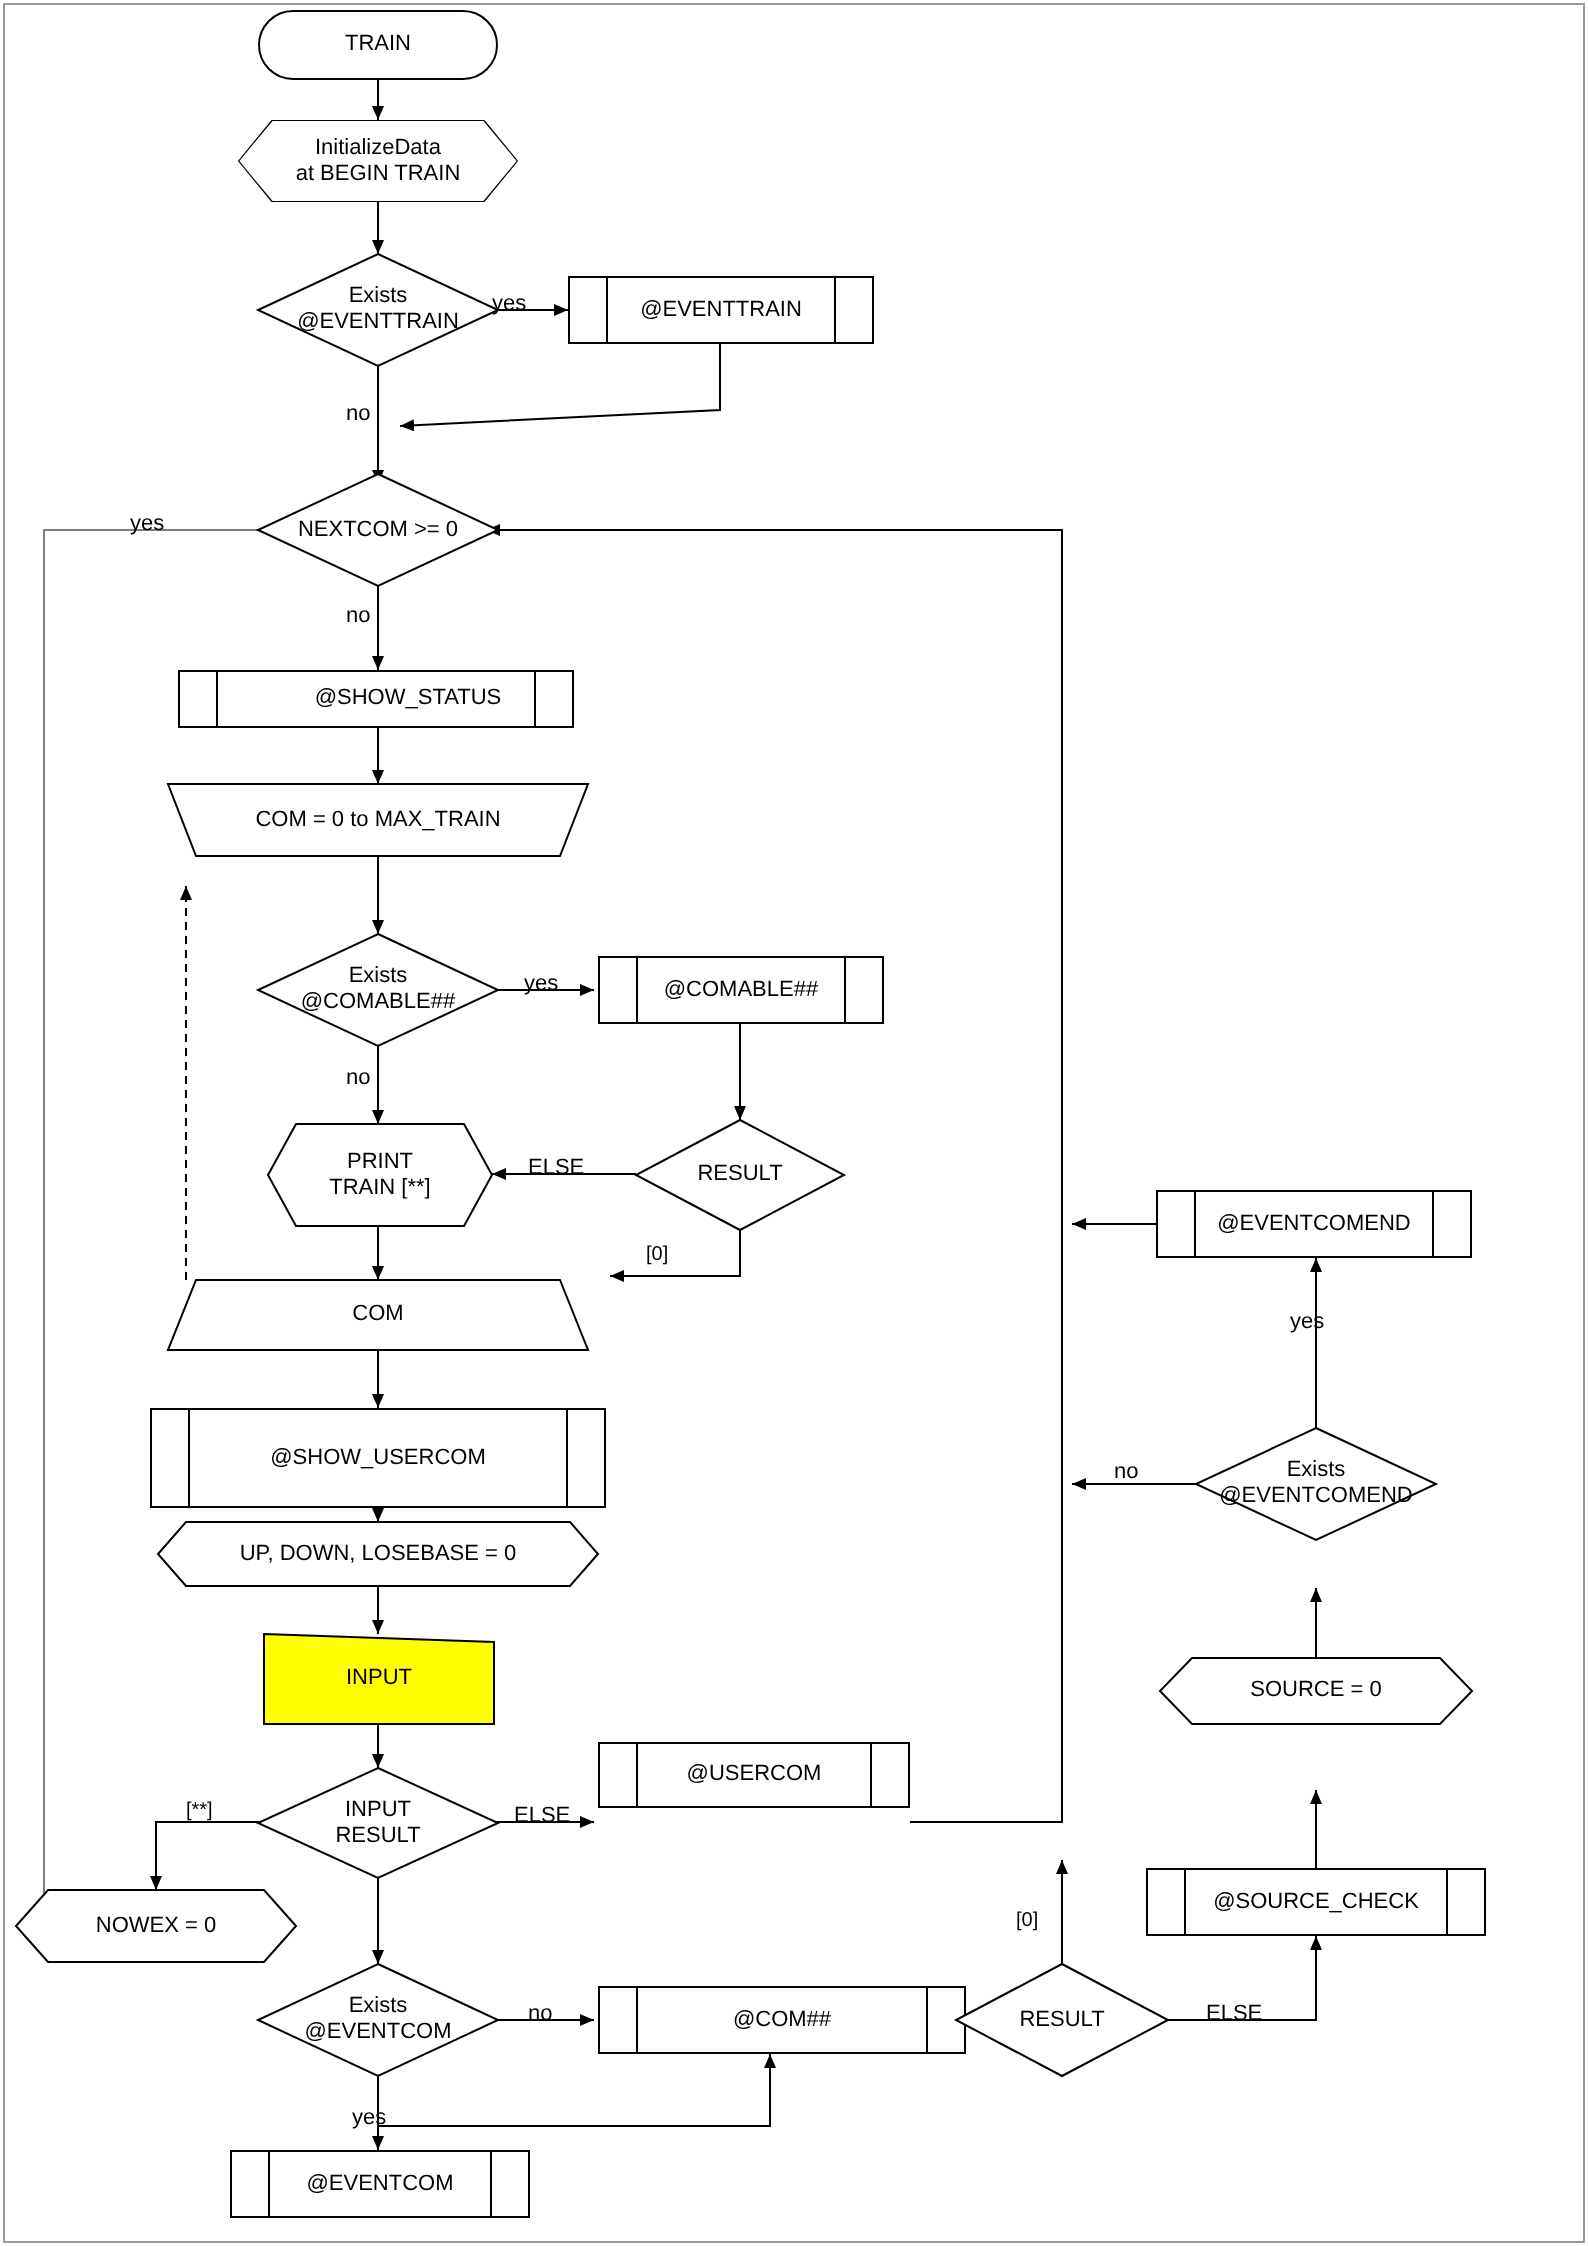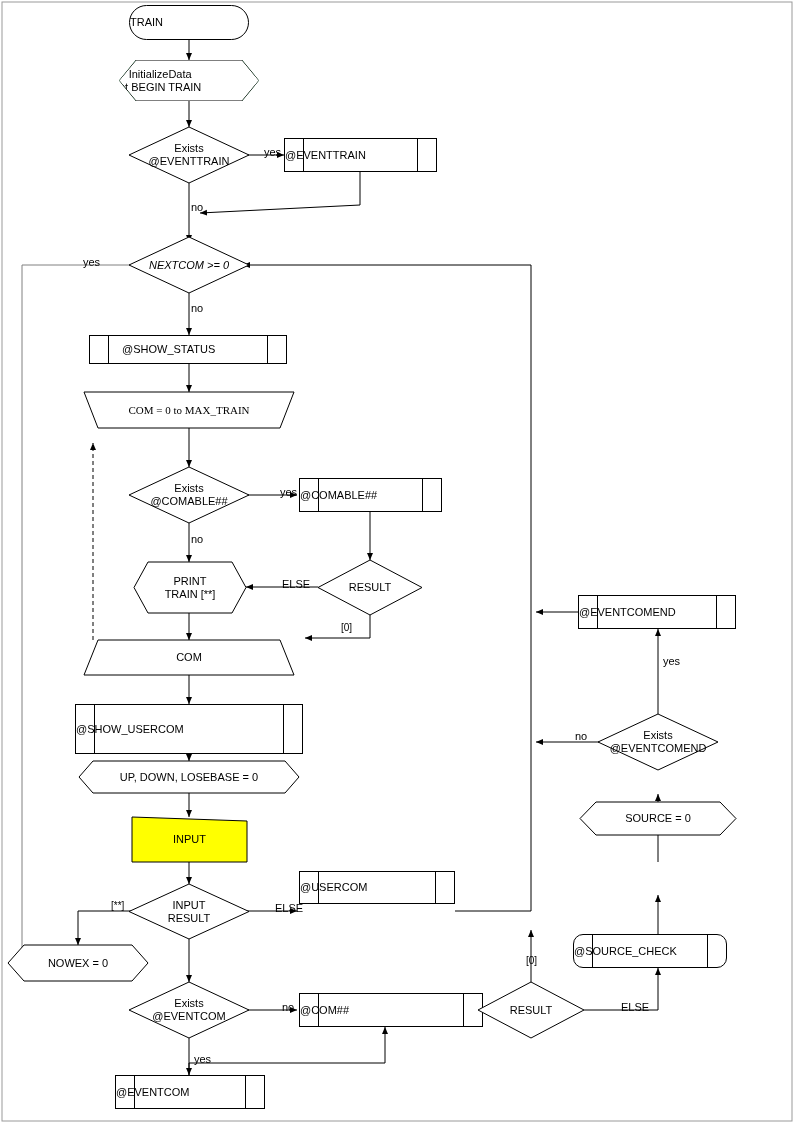--- a/index.html
+++ b/index.html
@@ -1,25 +1,25 @@
 <!DOCTYPE html>
 <html><head>
 <meta charset="utf-8">
 <style>
   html,body{margin:0;padding:0;background:#ffffff;}
   body{width:794px;height:1123px;position:relative;font-family:"Liberation Sans",sans-serif;}
   #canvas{position:absolute;left:0;top:0;width:794px;height:1123px;}
-  .node{position:absolute;box-sizing:border-box;display:flex;align-items:center;text-align:center;color:#000;font-size:11px;line-height:1.15;}
+  .node{position:absolute;box-sizing:border-box;display:flex;align-items:center;justify-content:center;text-align:center;color:#000;font-size:11px;line-height:1.15;}
   .terminator{border:1px solid #000;background:#fff;border-radius:18px;}
   .process{border:1px solid #000;background:#fff;}
   .process .bar{position:absolute;top:0;bottom:0;width:0;border-left:1px solid #000;}
   .process .bar.left{left:18px;}
   .process .bar.right{right:18px;}
   .hex{background:#15803d;}
-  .label{position:absolute;font-size:11px;color:#000;background:transparent;margin-left:18px;}
+  .label{position:absolute;font-size:11px;color:#000;background:transparent;}
   .lbl-small{font-size:10px;}
   .diamond-text{position:absolute;display:flex;align-items:center;justify-content:center;text-align:center;font-size:11px;line-height:1.15;}
   svg{position:absolute;left:0;top:0;overflow:visible;}
 </style>
 </head>
 <body>
 
 <div id="canvas">
 
   <svg width="794" height="1123">
@@ -133,35 +133,35 @@
   <div class="node process" style="left:284px;top:138px;width:153px;height:34px;position:absolute;">
     <span class="bar left"></span>
       <span class="bar right"></span>
     <span>@EVENTTRAIN</span>
   </div>
 
   <div style="position:absolute;left:129px;top:237px;width:120px;height:56px;">
     <svg width="120" height="56">
         <polygon points="60,0 120,28 60,56 0,28" fill="#fff" stroke="#000"></polygon>
       </svg>
-    <div class="diamond-text" style="left:-10px;top:0;width:140px;height:56px;font-style:italic;">NEXTCOM &gt;= 0</div>
+    <div class="diamond-text" style="left:-10px;top:0;width:140px;height:56px;">NEXTCOM &gt;= 0</div>
   </div>
 
   <div class="node process" style="left:89px;top:335px;width:198px;height:29px;padding-left:32px;">
     <span class="bar left"></span>
       <span class="bar right"></span>
     <span>@SHOW_STATUS</span>
   </div>
 
   <div style="position:absolute;left:84px;top:392px;width:210px;height:36px;">
     <svg width="210" height="36">
         <polygon points="14,0 196,0 210,0 196,36 14,36 0,36 0,0" fill="#fff" stroke="none"></polygon>
         <polygon points="0,0 210,0 196,36 14,36" fill="#fff" stroke="#000"></polygon>
       </svg>
-    <div class="diamond-text" style="left:0;top:0;width:210px;height:36px;font-family:Liberation Serif, serif;">COM = 0 to MAX_TRAIN</div>
+    <div class="diamond-text" style="left:0;top:0;width:210px;height:36px;">COM = 0 to MAX_TRAIN</div>
   </div>
 
   <div style="position:absolute;left:129px;top:467px;width:120px;height:56px;">
     <svg width="120" height="56">
         <polygon points="60,0 120,28 60,56 0,28" fill="#fff" stroke="#000"></polygon>
       </svg>
     <div class="diamond-text" style="left:0;top:0;width:120px;height:56px;white-space:pre-line;">Exists
 @COMABLE##</div>
   </div>
 
@@ -254,27 +254,27 @@
     <span>@EVENTCOM</span>
   </div>
 
   <div style="position:absolute;left:478px;top:982px;width:106px;height:56px;">
     <svg width="106" height="56">
         <polygon points="53,0 106,28 53,56 0,28" fill="#fff" stroke="#000"></polygon>
       </svg>
     <div class="diamond-text" style="left:0;top:0;width:106px;height:56px;">RESULT</div>
   </div>
 
-  <div class="node process" style="left:573px;top:934px;width:154px;height:34px;border-radius:10px;">
+  <div class="node process" style="left:573px;top:934px;width:170px;height:34px;">
     <span class="bar left"></span>
       <span class="bar right"></span>
     <span>@SOURCE_CHECK</span>
   </div>
 
-  <div style="position:absolute;left:580px;top:802px;width:156px;height:33px;">
+  <div style="position:absolute;left:580px;top:829px;width:156px;height:33px;">
     <svg width="156" height="33">
         <polygon points="16,0 140,0 156,16.5 140,33 16,33 0,16.5" fill="#fff" stroke="#000"></polygon>
       </svg>
     <div class="diamond-text" style="left:0;top:0;width:156px;height:33px;">SOURCE = 0</div>
   </div>
 
   <div style="position:absolute;left:598px;top:714px;width:120px;height:56px;">
     <svg width="120" height="56">
         <polygon points="60,0 120,28 60,56 0,28" fill="#fff" stroke="#000"></polygon>
       </svg>

